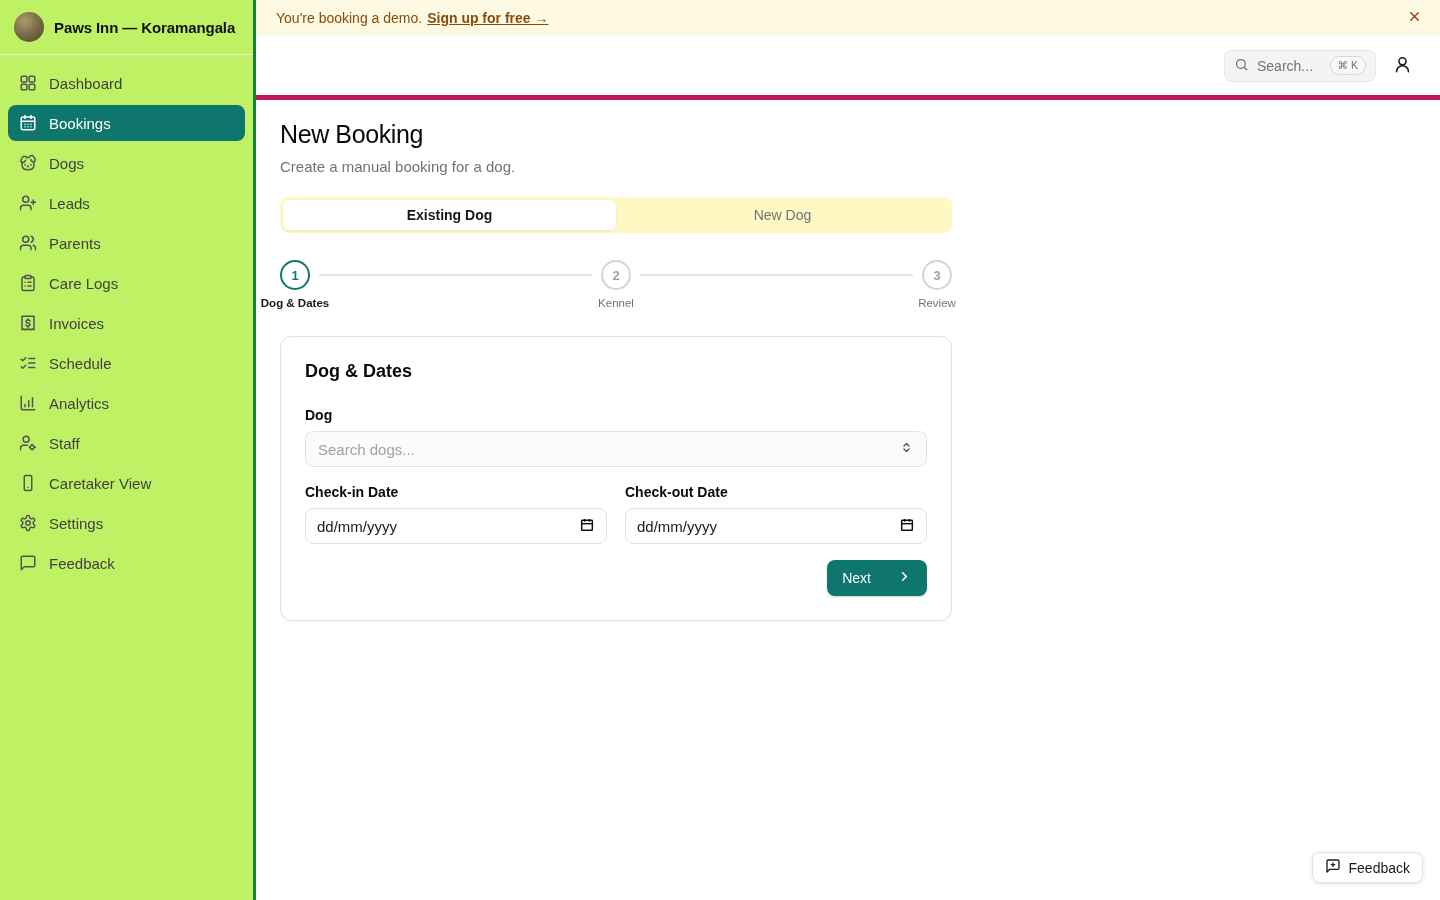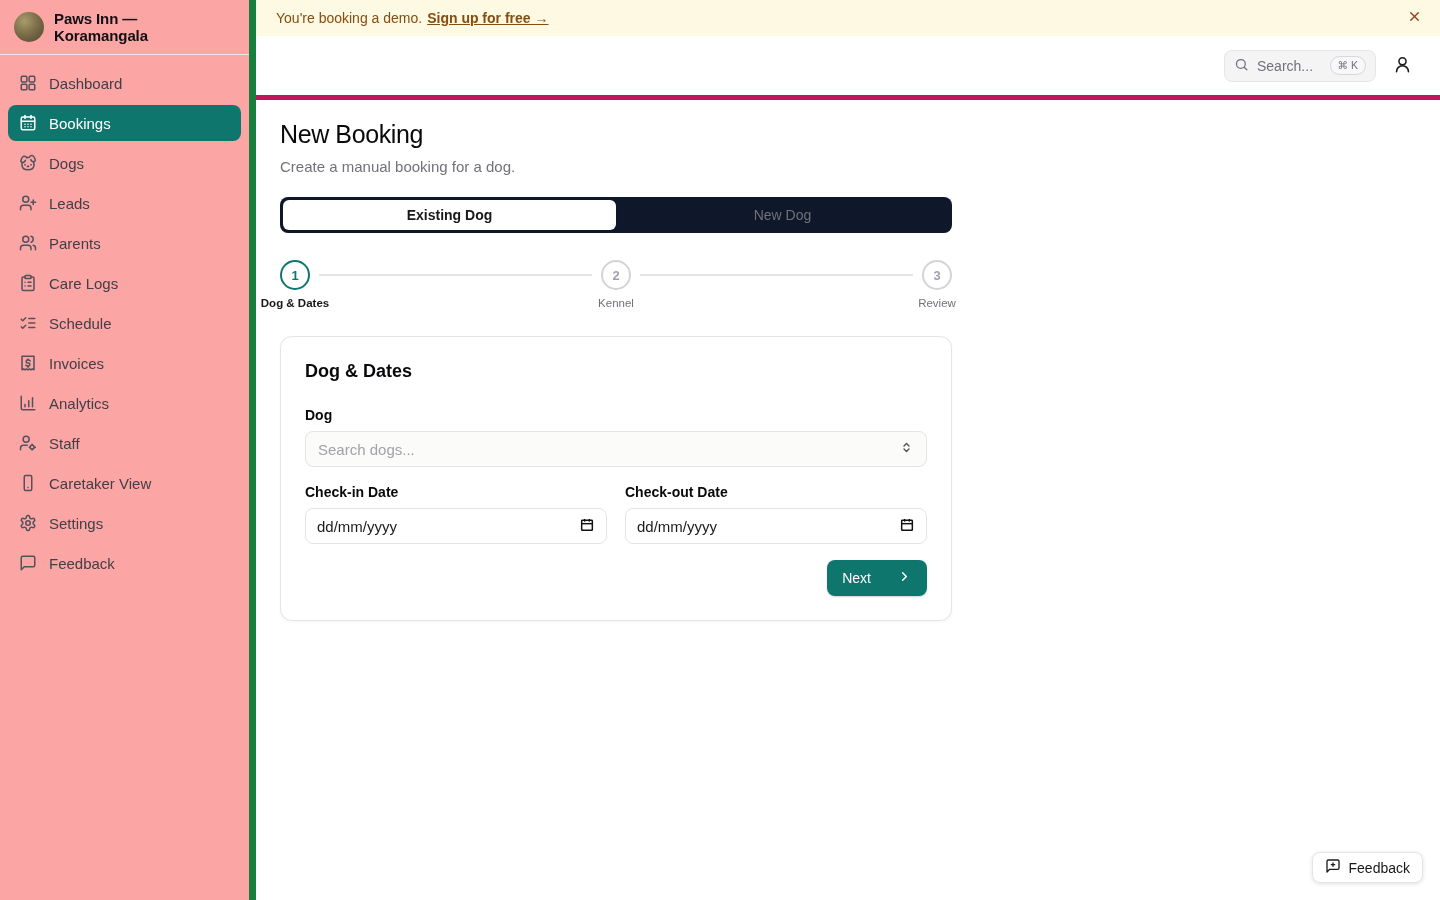--- a/index.html
+++ b/index.html
@@ -1,21 +1,21 @@
 <!DOCTYPE html>
 <html><head>
 <meta charset="utf-8">
 <style>
   * { margin:0; padding:0; box-sizing:border-box; }
   html,body { width:1440px; height:900px; overflow:hidden; background:#fff;
     font-family:"Liberation Sans", sans-serif; color:#18181b; }
   .app { display:flex; width:1440px; height:900px; }
 
   
-  .sidebar { width:256px; min-width:256px; background:#fca5a5; border-right:7px solid #15803d;
+  .sidebar { width:256px; min-width:256px; background:#bef264; border-right:3px solid #15803d;
     display:flex; flex-direction:column; }
   .sb-header { height:55px; display:flex; align-items:center; gap:10px; padding:0 14px;
     border-bottom:1px solid #e7e7e9; }
   .avatar { width:30px; height:30px; border-radius:50%; flex:none;
     background:radial-gradient(circle at 35% 30%, #a89c6c 0%, #7d6f4a 45%, #4f4330 100%); }
   .org { font-size:15px; font-weight:700; color:#101014; letter-spacing:-0.1px; }
   .nav { padding:10px 8px; display:flex; flex-direction:column; gap:4px; }
   .nv { display:flex; align-items:center; gap:12px; height:36px; padding:0 11px;
     border-radius:8px; color:#3f3f46; font-size:15px; font-weight:500; cursor:pointer; }
   .nv .icon { display:flex; }
@@ -44,21 +44,21 @@
   .user-btn { width:32px; height:32px; display:flex; align-items:center; justify-content:center;
     background:none; border:none; color:#1c1c20; cursor:pointer; }
   .user-btn svg { width:19px; height:19px; }
 
   
   .main { flex:1; padding:18px 24px; overflow:hidden; }
   .content { width:672px; }
   .page-title { font-size:25px; font-weight:400; color:#09090b; letter-spacing:-0.4px; margin-top:2px; }
   .subtitle { margin-top:9px; font-size:15px; color:#71717a; }
 
-  .tabs { margin-top:22px; height:36px; background:#0f172a; border-radius:8px; padding:3px; display:flex; }
+  .tabs { margin-top:22px; height:36px; background:#fef9c3; border-radius:8px; padding:3px; display:flex; }
   .tab { flex:1; display:flex; align-items:center; justify-content:center; border-radius:6px;
     font-size:14px; font-weight:500; color:#71717a; cursor:pointer; }
   .tab.active { background:#fff; color:#18181b; font-weight:700; box-shadow:0 1px 2px rgba(0,0,0,.09); }
 
   .stepper { margin-top:27px; display:flex; align-items:center; height:30px; margin-bottom:24px; }
   .step { position:relative; display:flex; align-items:center; justify-content:center; flex:none; }
   .circle { width:30px; height:30px; border-radius:50%; border:2px solid #d4d4d8; background:#fff;
     color:#a1a1aa; font-size:13px; font-weight:600; display:flex; align-items:center; justify-content:center; }
   .step.active .circle { border-color:#0f766e; color:#0f766e; }
   .step-label { position:absolute; top:37px; left:50%; transform:translateX(-50%);
@@ -174,39 +174,39 @@
               <path d="M12 16h4"></path>
               <path d="M8 11h.01"></path>
               <path d="M8 16h.01"></path>
             </svg>
           </span>
           <span>Care Logs</span>
         </div>
         <div class="nv">
           <span class="icon">
             <svg viewBox="0 0 24 24" fill="none" stroke="currentColor" stroke-width="2" stroke-linecap="round" stroke-linejoin="round">
+              <path d="M4 3h16v18l-2-1-2 1-2-1-2 1-2-1-2 1-2-1-2 1z"></path>
+              <path d="M14.8 9.2c-.5-.7-1.3-1.2-2.3-1.2h-1a2 2 0 1 0 0 4h1a2 2 0 1 1 0 4h-1c-1 0-1.8-.5-2.3-1.2"></path>
+              <path d="M12 6.5V8"></path>
+              <path d="M12 16v1.5"></path>
+            </svg>
+          </span>
+          <span>Invoices</span>
+        </div>
+        <div class="nv">
+          <span class="icon">
+            <svg viewBox="0 0 24 24" fill="none" stroke="currentColor" stroke-width="2" stroke-linecap="round" stroke-linejoin="round">
               <path d="m3 7 2 2 4-4"></path>
               <path d="m3 17 2 2 4-4"></path>
               <path d="M13 6h8"></path>
               <path d="M13 12h8"></path>
               <path d="M13 18h8"></path>
             </svg>
           </span>
           <span>Schedule</span>
-        </div>
-        <div class="nv">
-          <span class="icon">
-            <svg viewBox="0 0 24 24" fill="none" stroke="currentColor" stroke-width="2" stroke-linecap="round" stroke-linejoin="round">
-              <path d="M4 3h16v18l-2-1-2 1-2-1-2 1-2-1-2 1-2-1-2 1z"></path>
-              <path d="M14.8 9.2c-.5-.7-1.3-1.2-2.3-1.2h-1a2 2 0 1 0 0 4h1a2 2 0 1 1 0 4h-1c-1 0-1.8-.5-2.3-1.2"></path>
-              <path d="M12 6.5V8"></path>
-              <path d="M12 16v1.5"></path>
-            </svg>
-          </span>
-          <span>Invoices</span>
         </div>
         <div class="nv">
           <span class="icon">
             <svg viewBox="0 0 24 24" fill="none" stroke="currentColor" stroke-width="2" stroke-linecap="round" stroke-linejoin="round">
               <path d="M3 3v16a2 2 0 0 0 2 2h16"></path>
               <path d="M8 17v-3"></path>
               <path d="M13 17V9"></path>
               <path d="M18 17V5"></path>
             </svg>
           </span>

